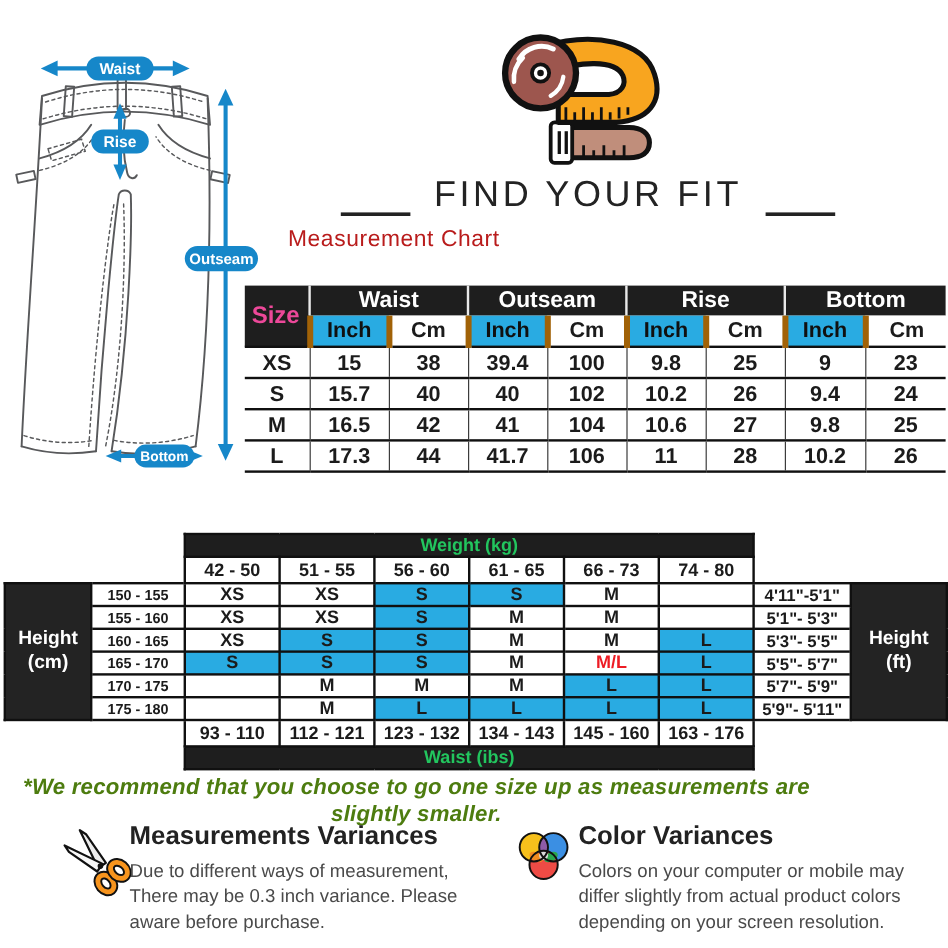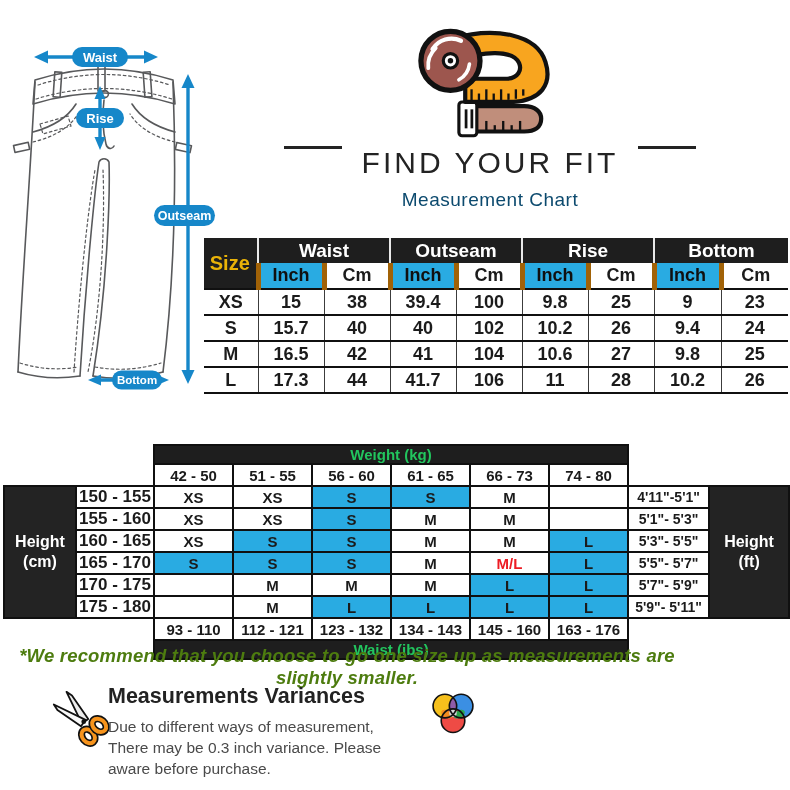--- a/index.html
+++ b/index.html
@@ -1,53 +1,53 @@
 <!DOCTYPE html>
 <html><head>
 <meta charset="utf-8">
 <style>
   html,body{margin:0;padding:0;background:#fff;}
   .canvas{position:relative;width:790px;height:790px;background:#fff;overflow:hidden;
           font-family:"Liberation Sans",sans-serif;color:#1b1b1b;}
 
   
   .tape-icon{position:absolute;left:406px;top:26px;}
-  .fit-title-row{position:absolute;top:146px;left:240px;width:500px;display:flex;align-items:flex-start;justify-content:center;gap:20px;}
+  .fit-title-row{position:absolute;top:146px;left:240px;width:500px;display:flex;align-items:flex-end;justify-content:center;gap:20px;}
   .dash{width:58px;height:3px;background:#232323;}
   .fit-title{font-size:30px;letter-spacing:3px;color:#232323;font-weight:500;white-space:nowrap;}
-  .fit-subtitle{position:absolute;top:189px;left:240px;width:500px;text-align:center;font-size:19px;color:#0c4a6e;letter-spacing:.5px;}
+  .fit-subtitle{position:absolute;top:189px;left:240px;width:500px;font-size:19px;color:#b91c1c;letter-spacing:.5px;}
 
   
   .pants{position:absolute;left:8px;top:20px;}
   .sketch{stroke:#58595b;stroke-width:1.6;fill:none;stroke-linecap:round;stroke-linejoin:round;}
   .sketch-d{stroke:#58595b;stroke-width:1.2;fill:none;stroke-dasharray:2.6 2.8;stroke-linecap:round;}
   .arrow{stroke:#1687c9;stroke-width:3.4;fill:none;}
   .ah{fill:#1687c9;}
   .pill{fill:#1687c9;}
   .pill-t{fill:#fff;font-weight:700;text-anchor:middle;font-family:"Liberation Sans",sans-serif;}
 
   
   .size-table{position:absolute;left:204px;top:238px;width:584px;border-collapse:collapse;table-layout:fixed;}
   .size-table td{text-align:center;vertical-align:middle;padding:0;}
-  .st-corner{background:#1e1e1e;color:#eab308;font-size:20px;font-weight:700;}
+  .st-corner{background:#1e1e1e;color:#ec4899;font-size:20px;font-weight:700;}
   .st-group{background:#1e1e1e;color:#fff;font-size:19px;font-weight:700;height:25px;border-left:2px solid #e9e9e9;}
   .st-unit{font-size:18px;font-weight:700;height:25px;border-left:5px solid #a16207;}
   .st-unit.inch{background:#29abe2;color:#101010;}
   .st-unit.cm{background:#fff;}
   .st-row td{border-top:2.5px solid #101010;border-left:1px solid #3c3c3c;font-size:18px;font-weight:600;height:24px;}
   .st-row td:first-child{border-left:none;font-weight:700;}
   .size-table tr:last-child td{border-bottom:2.5px solid #101010;}
 
   
   .fit-table{position:absolute;left:3px;top:444px;width:785px;border-collapse:collapse;table-layout:fixed;}
   .fit-table td{text-align:center;vertical-align:middle;padding:0;border:2px solid #101010;font-weight:600;}
   .fit-table td.void{border:none;background:#fff;}
   .ft-blackhead{background:#1e1e1e;color:#22c55e;font-size:15px;font-weight:700;height:16px;}
   .ft-range{font-size:15px;height:20px;font-weight:600;}
-  .ft-cm{font-size:17px;height:17px;}
+  .ft-cm{font-size:12px;height:17px;}
   .ft-ft{font-size:14px;}
   .ft-cell{font-size:15px;height:17px;}
   .ft-cell.hl{background:#29abe2;}
   .ft-cell.ml{color:#ed1c24;font-weight:700;}
   .ft-blackside{background:#232323;color:#fff;font-size:16px;font-weight:700;line-height:1.25;margin-left:40px;}
 
   
   .note{position:absolute;top:645px;left:0;width:694px;text-align:center;font-style:italic;font-weight:700;
         font-size:18.5px;color:#4d7c0f;letter-spacing:.2px;}
   .scissors-icon{position:absolute;left:52px;top:689px;}
@@ -381,14 +381,20 @@
     <circle cx="42" cy="21" r="14.5" fill="#3b8fe3"></circle>
     <circle cx="32" cy="39" r="14.5" fill="#ee4b45"></circle>
     <path d="M32,10.5 A14.5,14.5 0 0 0 32,31.5 A14.5,14.5 0 0 0 32,10.5 Z" fill="#8e5ba8"></path>
     <ellipse cx="24.5" cy="31" rx="4.6" ry="7.6" transform="rotate(-62 24.5 31)" fill="#f28b20"></ellipse>
     <ellipse cx="39.5" cy="31" rx="4.6" ry="7.6" transform="rotate(62 39.5 31)" fill="#2aa64c"></ellipse>
     <circle cx="32" cy="29.5" r="4.6" fill="#d9d9d9"></circle>
     <circle cx="22" cy="21" r="14.5" fill="none" stroke="#111" stroke-width="2"></circle>
     <circle cx="42" cy="21" r="14.5" fill="none" stroke="#111" stroke-width="2"></circle>
     <circle cx="32" cy="39" r="14.5" fill="none" stroke="#111" stroke-width="2"></circle>
   </svg>
+  <div class="info-text r">
+    <div class="info-title">Color Variances</div>
+    <div class="info-line">Colors on your computer or mobile may</div>
+    <div class="info-line">differ slightly from actual product colors</div>
+    <div class="info-line">depending on your screen resolution.</div>
+  </div>
 
 </div>
 
 </body></html>

